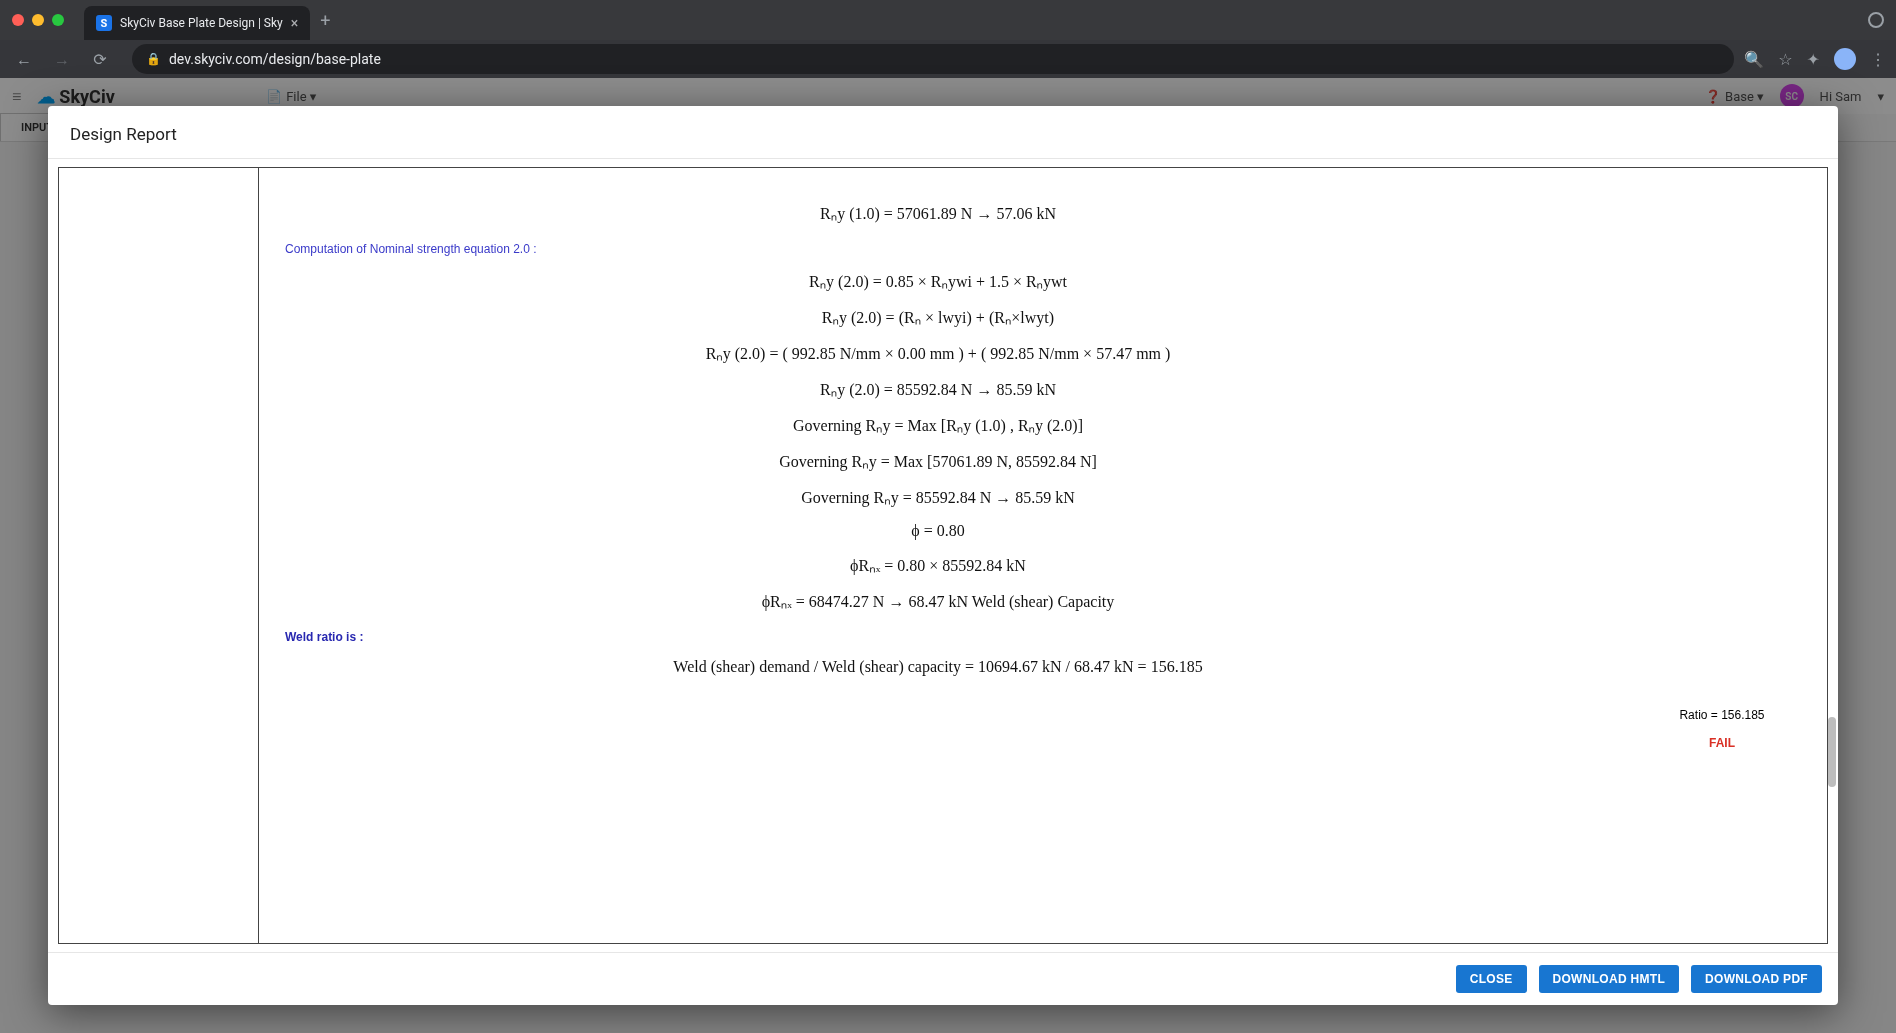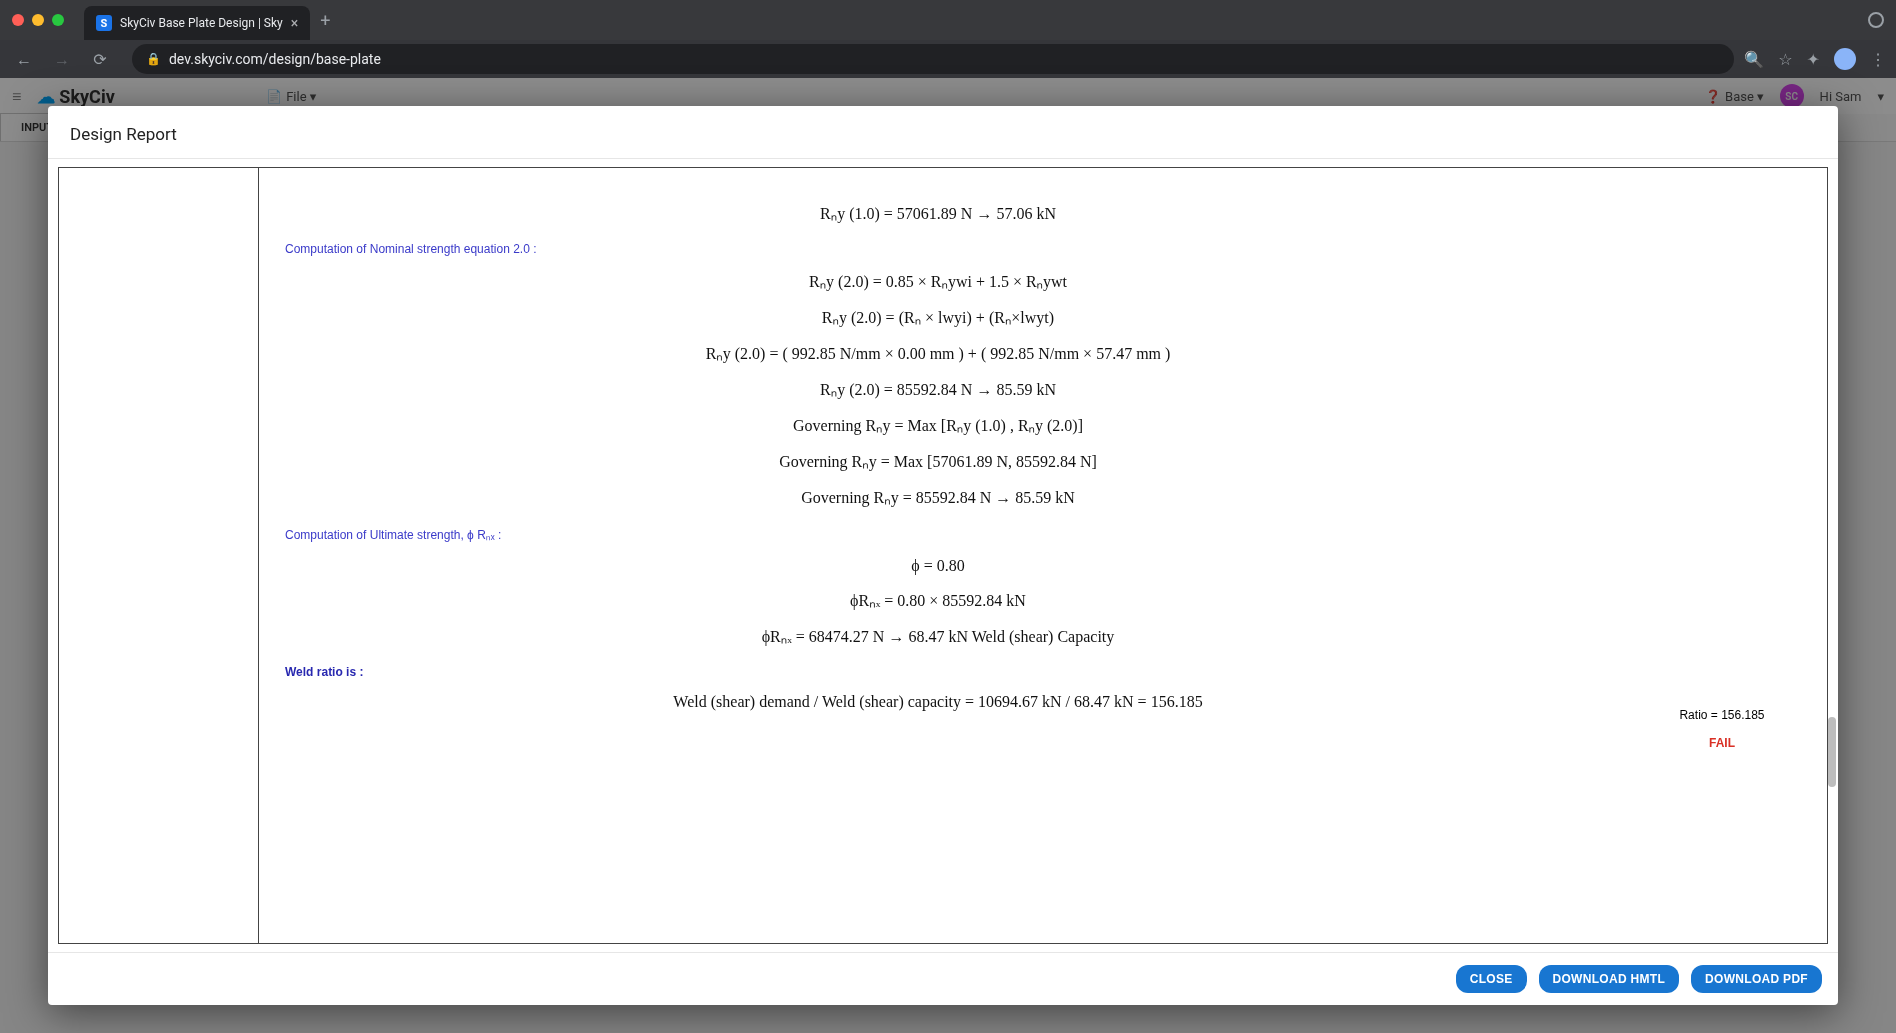--- a/index.html
+++ b/index.html
@@ -93,21 +93,21 @@
 .section-h.strong { color:#2828b0; font-weight:700; }
 .eq { text-align:center; margin: 14px auto; font-size:16px; color:#111; }
 .ratio-block { margin-top: 520px; }
 .fail { color:#d93025; font-weight:700; margin-top:14px;}
 .modal-footer {
   padding:12px 16px; display:flex; justify-content:flex-end; gap:12px;
   border-top:1px solid #e6e6e6;
 }
 .btn {
   background:#1876d1; color:#fff; font-size:12px; font-weight:600;
-  border:none; padding:7px 14px; border-radius:12px; letter-spacing:.3px;
+  border:none; padding:7px 14px; border-radius:3px; letter-spacing:.3px;
 }
 .scrollbar-fake {
   position:absolute; right:2px; top:68%; width:8px; height:70px; background:#bdbdbd; border-radius:4px;
 }
 </style>
 </head>
 <body>
 
 <div class="mac-chrome">
   <div class="traffic-lights">
@@ -194,21 +194,20 @@
           <div class="section-h">Computation of Nominal strength equation 2.0 :</div>
           <div class="eq">Rₙy (2.0) = 0.85 × Rₙywi + 1.5 × Rₙywt</div>
           <div class="eq">Rₙy (2.0) = (Rₙ × lwyi) + (Rₙ×lwyt)</div>
           <div class="eq">Rₙy (2.0) = ( 992.85 N/mm × 0.00 mm ) + ( 992.85 N/mm × 57.47 mm )</div>
           <div class="eq">Rₙy (2.0) = 85592.84 N → 85.59 kN</div>
 
           <div class="eq">Governing Rₙy = Max [Rₙy (1.0) , Rₙy (2.0)]</div>
           <div class="eq">Governing Rₙy = Max [57061.89 N, 85592.84 N]</div>
           <div class="eq">Governing Rₙy = 85592.84 N → 85.59 kN</div>
 
-          <div class="section-h">Computation of Ultimate strength, ϕ Rₙₓ :</div>
           <div class="eq">ϕ = 0.80</div>
           <div class="eq">ϕRₙₓ = 0.80 × 85592.84 kN</div>
           <div class="eq">ϕRₙₓ = 68474.27 N → 68.47 kN Weld (shear) Capacity</div>
 
           <div class="section-h strong">Weld ratio is :</div>
           <div class="eq">Weld (shear) demand / Weld (shear) capacity = 10694.67 kN / 68.47 kN = 156.185</div>
         </div>
         <div class="right">
           <div class="ratio-block">
             <div>Ratio = 156.185</div>

